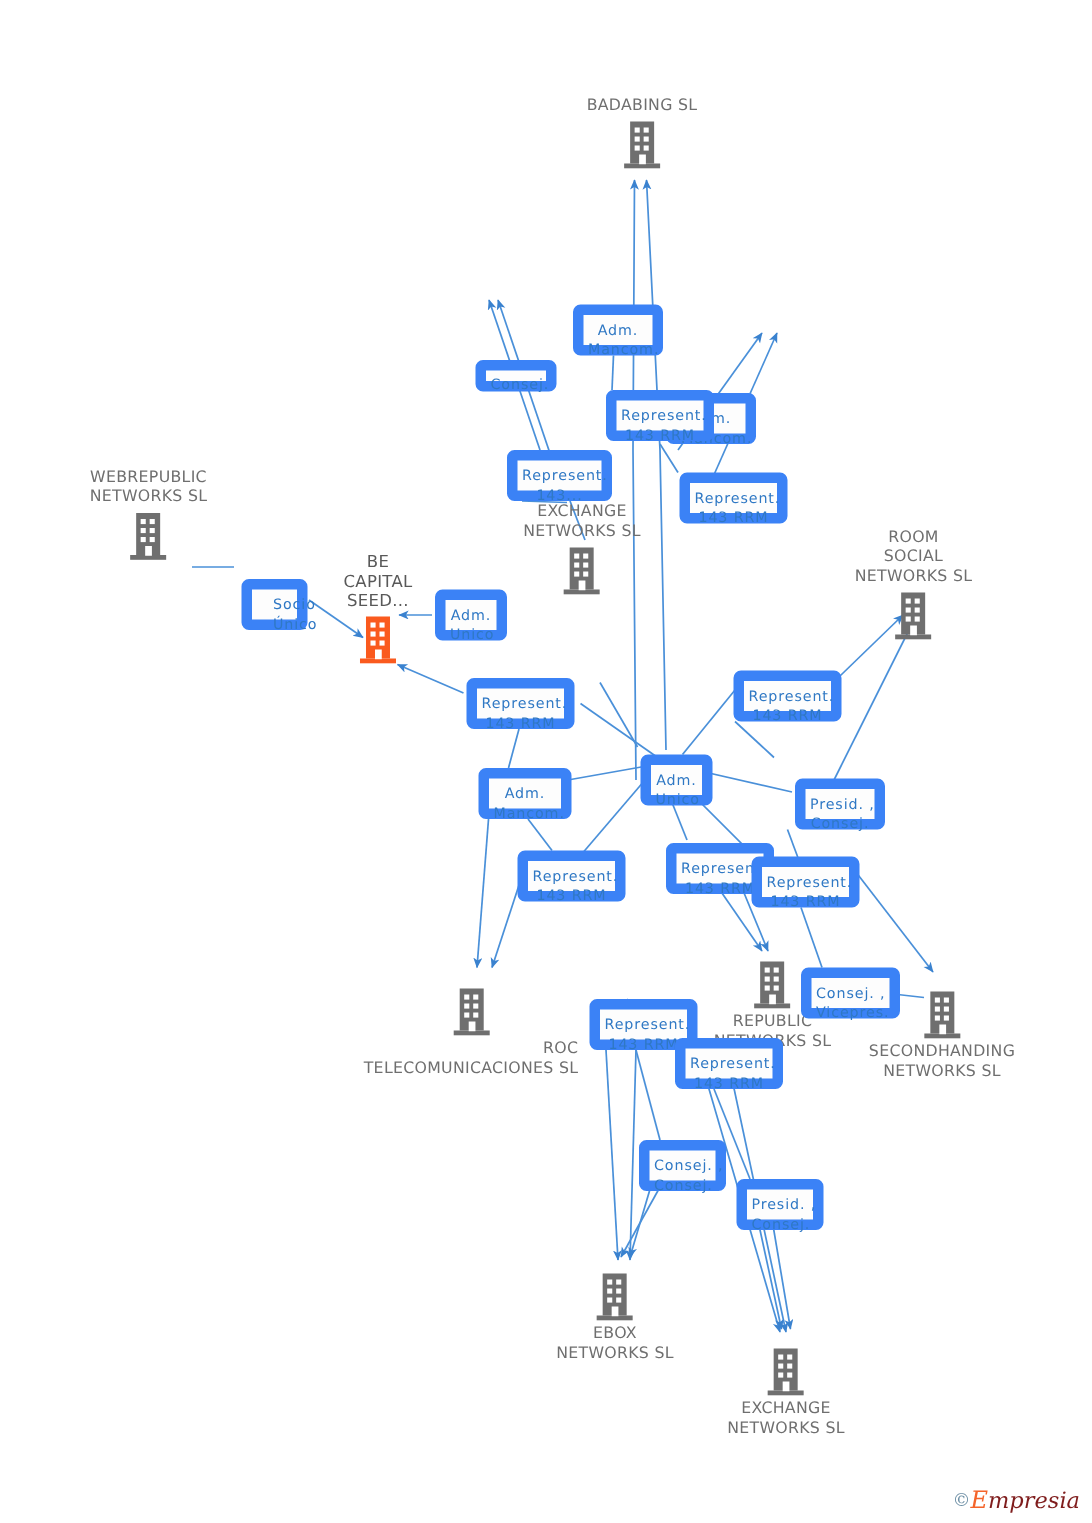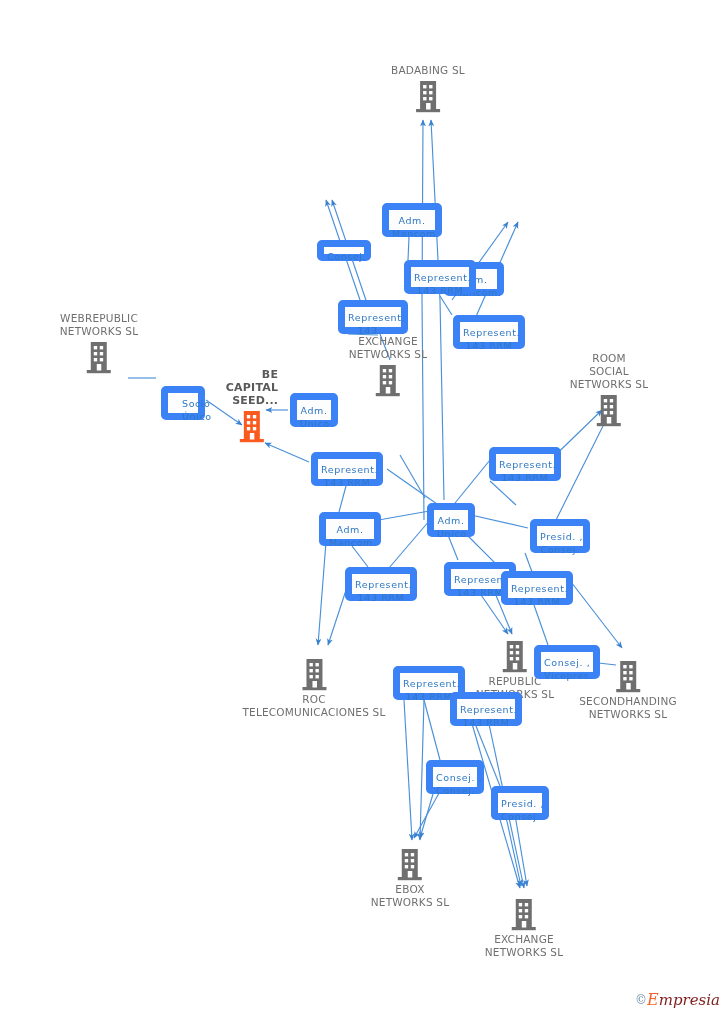--- a/index.html
+++ b/index.html
@@ -29,24 +29,23 @@
     white-space: nowrap;
   }
   .node-label {
     font-size: 10.5px;
     color: #6f6f6f;
     line-height: 13px;
     letter-spacing: 0.2px;
   }
   .node-label.highlight {
     color: #595959;
-    font-weight: bold;
+    font-weight: normal;
     font-size: 11px;
     line-height: 13px;
-    text-align: right;
   }
   .node-icon {
     display: block;
     margin: 1px auto 1px auto;
   }
   
   .rel {
     position: absolute;
     box-sizing: border-box;
     background: #fdfdfd;
@@ -241,21 +240,21 @@
       <rect x="16" y="7" width="3.4" height="3.4" fill="#fff"></rect>
       <rect x="10" y="13" width="3.4" height="3.4" fill="#fff"></rect>
       <rect x="16" y="13" width="3.4" height="3.4" fill="#fff"></rect>
       <rect x="10" y="19" width="3.4" height="3.4" fill="#fff"></rect>
       <rect x="16" y="19" width="3.4" height="3.4" fill="#fff"></rect>
       <rect x="13" y="25" width="4.5" height="6.5" fill="#fff"></rect>
     </svg>
   </div>
 
 
-  <div class="node" style="left:314px; top:655px;">
+  <div class="node" style="left:314px; top:655px;text-align:right;">
     <svg class="node-icon" width="30" height="36" viewBox="0 0 30 36">
       <rect x="7" y="3" width="16" height="28" fill="#6f6f6f"></rect>
       <rect x="3" y="31" width="24" height="3.2" fill="#6f6f6f"></rect>
       <rect x="10" y="7" width="3.4" height="3.4" fill="#fff"></rect>
       <rect x="16" y="7" width="3.4" height="3.4" fill="#fff"></rect>
       <rect x="10" y="13" width="3.4" height="3.4" fill="#fff"></rect>
       <rect x="16" y="13" width="3.4" height="3.4" fill="#fff"></rect>
       <rect x="10" y="19" width="3.4" height="3.4" fill="#fff"></rect>
       <rect x="16" y="19" width="3.4" height="3.4" fill="#fff"></rect>
       <rect x="13" y="25" width="4.5" height="6.5" fill="#fff"></rect>

